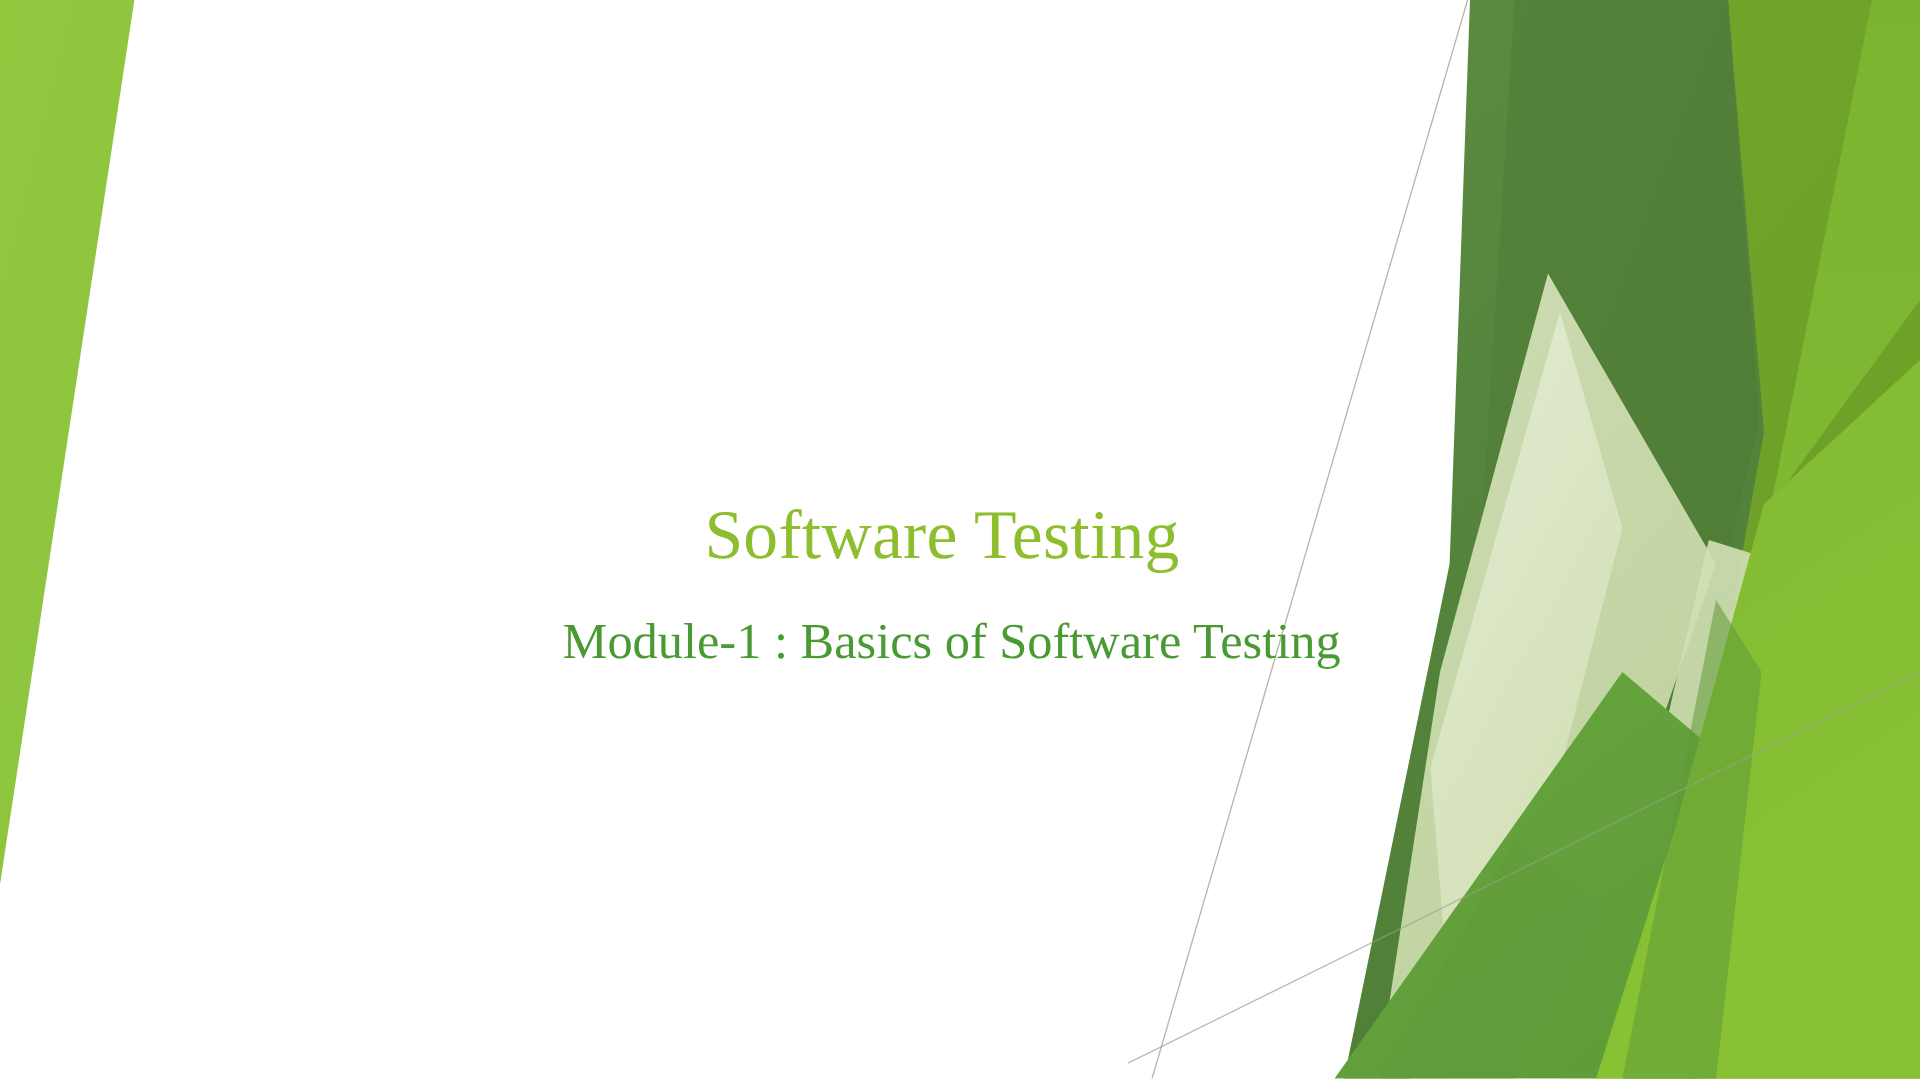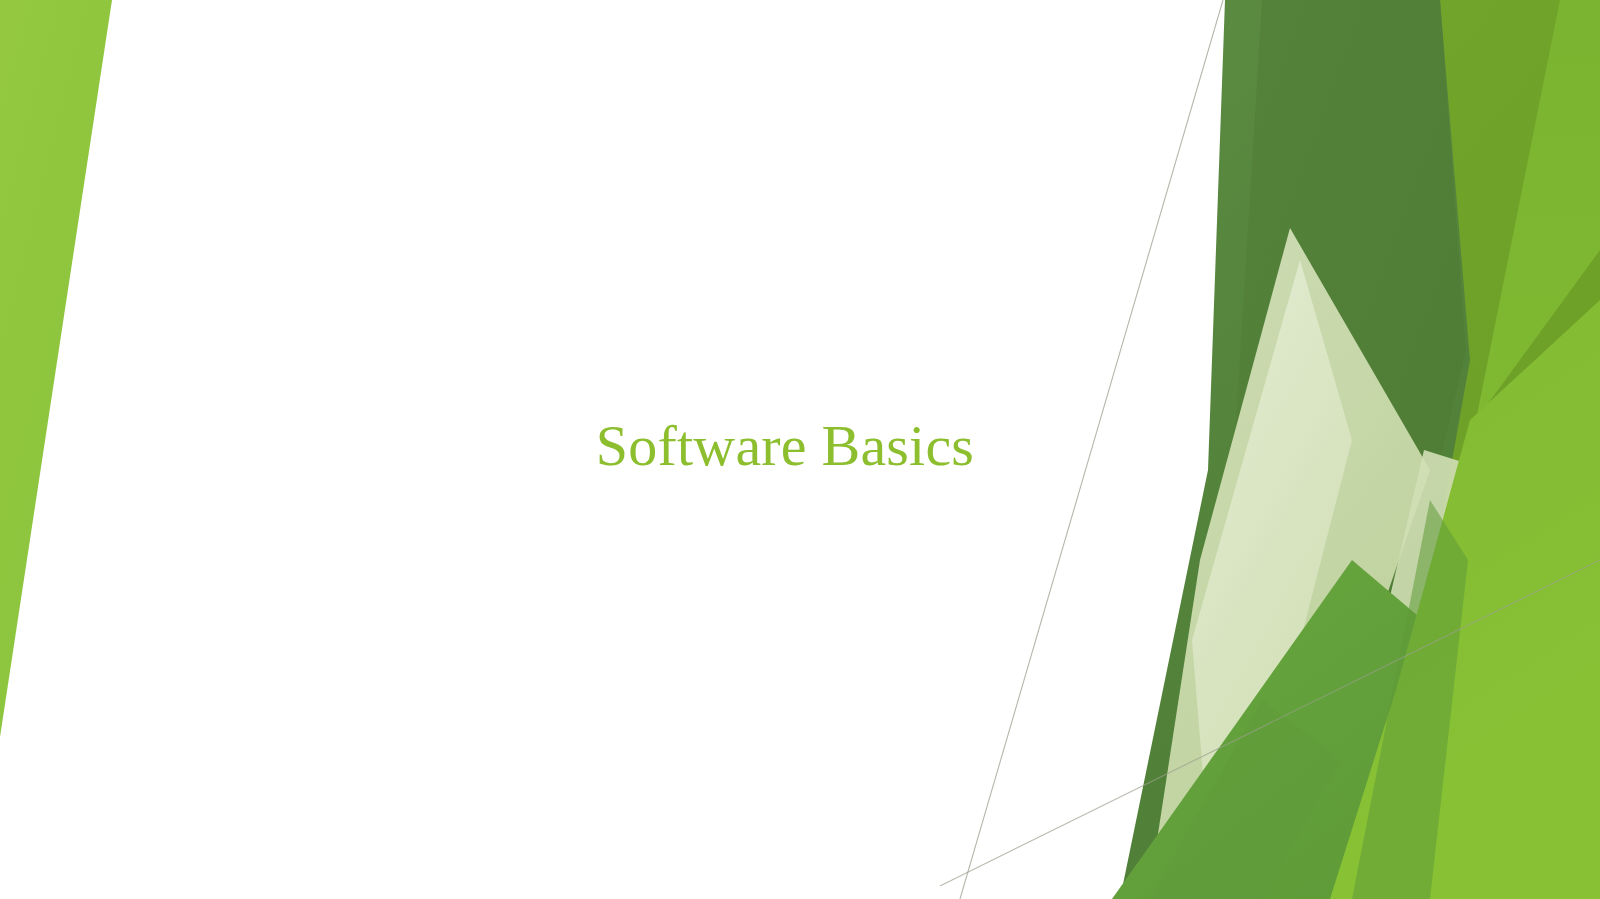--- a/index.html
+++ b/index.html
@@ -147,19 +147,22 @@
     <g>
       <line x1="1223" y1="0" x2="960" y2="899" stroke="#9AA08E" stroke-width="1.1" opacity="0.75"></line>
       <line x1="1600" y1="560" x2="940" y2="886" stroke="#9AA08E" stroke-width="1.1" opacity="0.7"></line>
     </g>
 
   </svg>
 
   <div class="text-layer">
 
     <div class="title-placeholder">
-      <h1 class="slide-title">Software Basics</h1>
+      <h1 class="slide-title">Software Testing</h1>
     </div>
 
+    <div class="subtitle-placeholder">
+      <h2 class="slide-subtitle">Module-1 : Basics of Software Testing</h2>
+    </div>
 
   </div>
 
 </div>
 
 </body></html>

